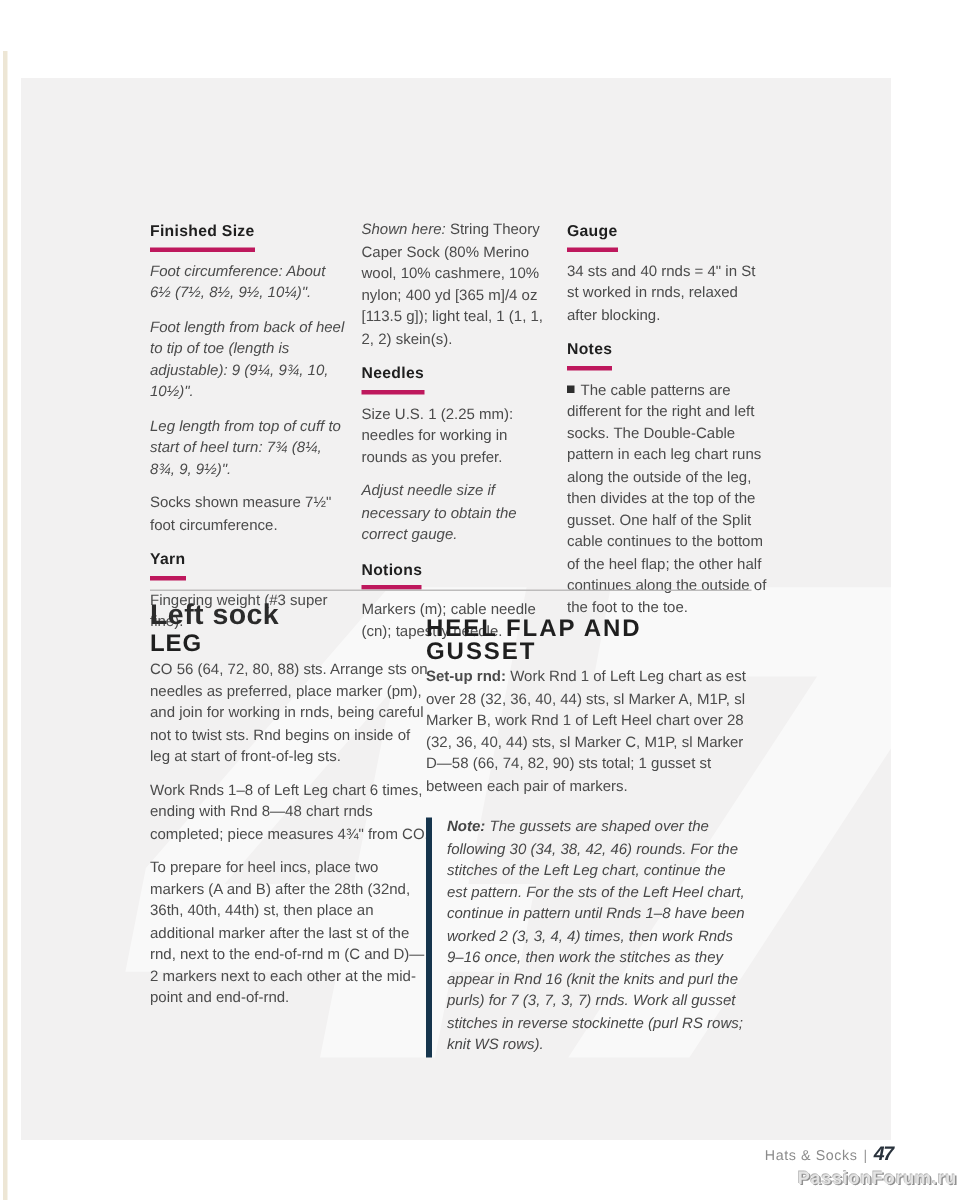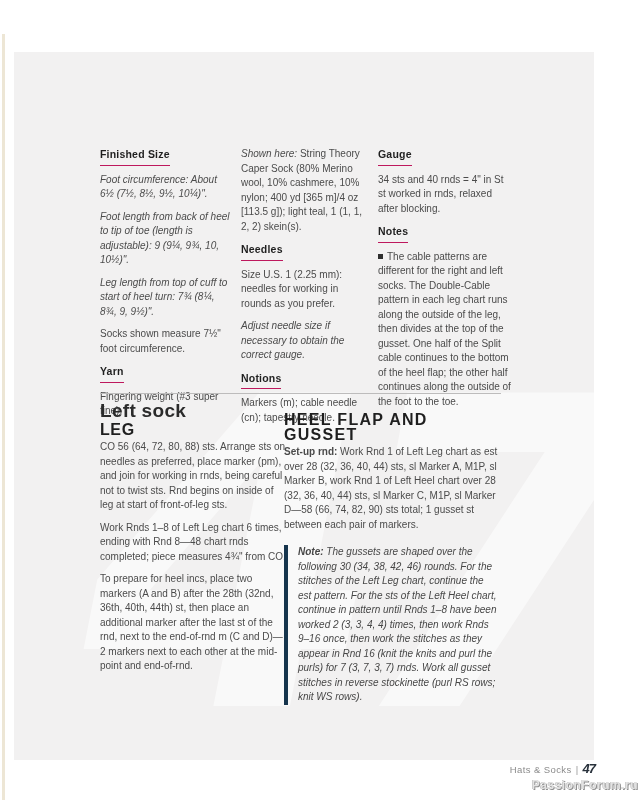--- a/index.html
+++ b/index.html
@@ -28,21 +28,21 @@
   .col{position:absolute;font-size:10px;line-height:14.5px;color:#4b4b4b;}
   .col-1{left:86px;top:95px;width:132px;}
   .col-2{left:227px;top:95px;width:130px;}
   .col-3{left:364px;top:95px;width:134px;}
   .col p{margin:0 0 8px 0;}
   h3.sec{
     margin:0 0 7px 0;font-size:10.5px;font-weight:bold;color:#1f1f1f;
     letter-spacing:.2px;
   }
   h3.sec span{
-    display:inline-block;padding-bottom:3px;border-bottom:1px solid #be185d;
+    display:inline-block;padding-bottom:3px;border-bottom:3px solid #be185d;
   }
   .it{font-style:italic;}
   .mt{margin-top:14px;}
   .sq{
     display:inline-block;width:5px;height:5px;background:#2e2e2e;
     margin-right:4px;vertical-align:1px;
   }
   .divider{
     position:absolute;left:86px;top:341px;width:401px;height:0;
     border-top:1px solid #bdbcbc;

